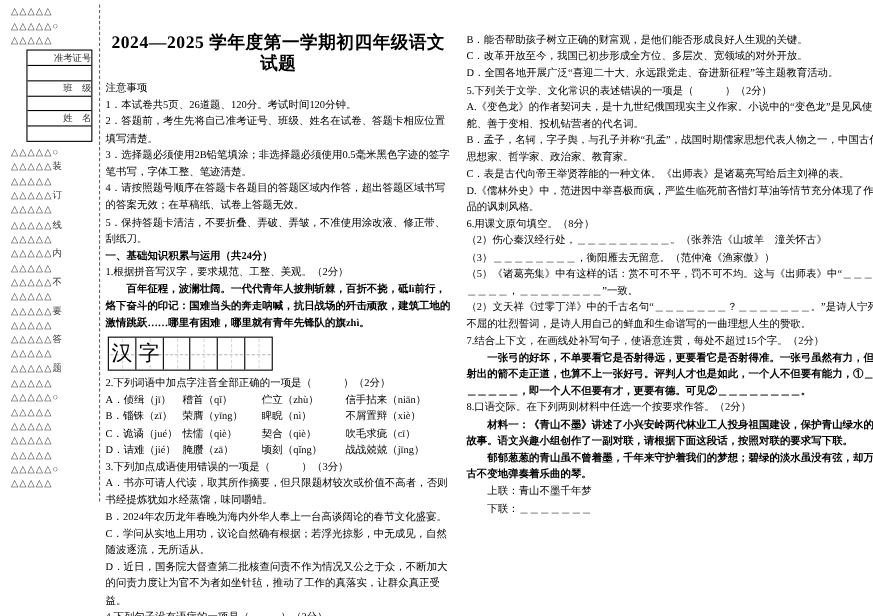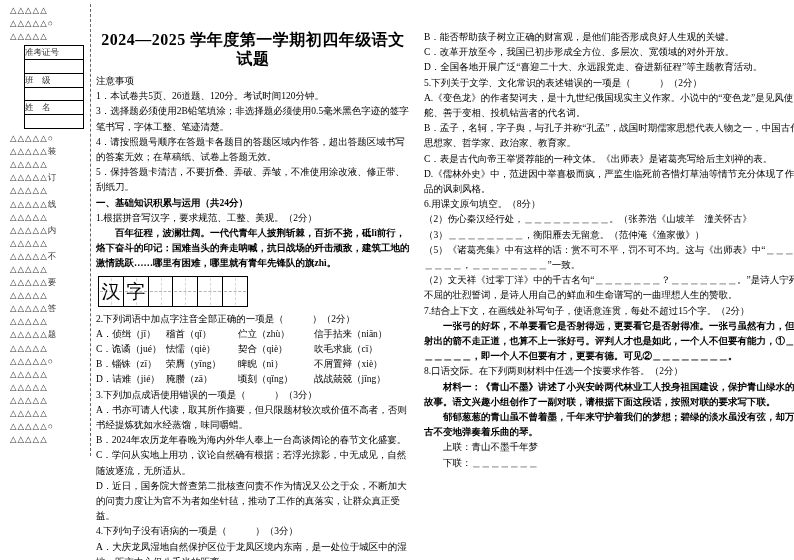--- a/index.html
+++ b/index.html
@@ -8,21 +8,21 @@
     background:#ffffff;color:#000;
     font-family:"Liberation Serif","DejaVu Serif",serif;
   }
   .sheet{position:absolute;inset:0;}
 
   
   .strip{position:absolute;left:10px;top:4px;width:80px;font-size:8.5px;color:#333;}
   .tri-row{height:13.1px;line-height:13.1px;white-space:nowrap;letter-spacing:1px;}
   .info-box{width:58px;margin:2px 0 3px 14px;border:1px solid #000;}
   .info-cell{height:12.8px;line-height:12.8px;border-bottom:1px solid #000;
-    font-size:8.5px;text-align:left;overflow:hidden;}
+    font-size:8.5px;text-align:right;overflow:hidden;}
   .info-box .info-cell:last-child{border-bottom:none;}
   .bind-line{position:absolute;left:90px;top:4px;height:452px;width:0;
     border-left:1px dashed #666;}
 
   
   .col{position:absolute;top:26px;}
   .col-left{left:96px;width:314px;}
   .col-right{left:424px;top:30px;width:378px;}
   .page-title{font-size:16px;font-weight:bold;text-align:center;
     line-height:19px;margin:4px 0 6px 0;letter-spacing:0.5px;}
@@ -94,20 +94,21 @@
   </aside>
 
   <div class="bind-line"></div>
 
   <main>
     <section class="col col-left">
       <h1 class="page-title">2024—2025 学年度第一学期初四年级语文试题</h1>
       <div>
           <div class="line">注意事项</div>
           <div class="line">1．本试卷共5页、26道题、120分。考试时间120分钟。</div>
+          <div class="line">2．答题前，考生先将自己准考证号、班级、姓名在试卷、答题卡相应位置填写清楚。</div>
           <div class="line">3．选择题必须使用2B铅笔填涂；非选择题必须使用0.5毫米黑色字迹的签字笔书写，字体工整、笔迹清楚。</div>
           <div class="line">4．请按照题号顺序在答题卡各题目的答题区域内作答，超出答题区域书写的答案无效；在草稿纸、试卷上答题无效。</div>
           <div class="line">5．保持答题卡清洁，不要折叠、弄破、弄皱，不准使用涂改液、修正带、刮纸刀。</div>
           <div class="line bold">一、基础知识积累与运用（共24分）</div>
           <div class="line">1.根据拼音写汉字，要求规范、工整、美观。（2分）</div>
           <div class="line indent">百年征程，波澜壮阔。一代代青年人披荆斩棘，百折不挠，砥lì前行，烙下奋斗的印记：国难当头的奔走呐喊，抗日战场的歼击顽敌，建筑工地的激情跳跃……哪里有困难，哪里就有青年先锋队的旗zhì。</div>
           <div class="hanzi-grid">
             <div class="hanzi-cell"><span>汉</span></div>
             <div class="hanzi-cell"><span>字</span></div>
             <div class="hanzi-cell"><span></span></div>
@@ -116,30 +117,30 @@
             <div class="hanzi-cell"><span></span></div>
           </div>
           <div class="line">2.下列词语中加点字注音全部正确的一项是（　　　）（2分）</div>
           <div class="line cols">
             <span>A．侦缉（jī）</span>
             <span>稽首（qǐ）</span>
             <span>伫立（zhù）</span>
             <span>信手拈来（niān）</span>
           </div>
           <div class="line cols">
+            <span>B．锱铢（zī）</span>
+            <span>荣膺（yīng）</span>
+            <span>睥睨（nì）</span>
+            <span>不屑置辩（xiè）</span>
+          </div>
+          <div class="line cols">
             <span>C．诡谲（jué）</span>
             <span>怯懦（qiè）</span>
             <span>契合（qiè）</span>
             <span>吹毛求疵（cī）</span>
-          </div>
-          <div class="line cols">
-            <span>B．锱铢（zī）</span>
-            <span>荣膺（yīng）</span>
-            <span>睥睨（nì）</span>
-            <span>不屑置辩（xiè）</span>
           </div>
           <div class="line cols">
             <span>D．诘难（jié）</span>
             <span>腌臜（zā）</span>
             <span>顷刻（qǐng）</span>
             <span>战战兢兢（jīng）</span>
           </div>
           <div class="line">3.下列加点成语使用错误的一项是（　　　）（3分）</div>
           <div class="line">A．书亦可请人代读，取其所作摘要，但只限题材较次或价值不高者，否则书经提炼犹如水经蒸馏，味同嚼蜡。</div>
           <div class="line">B．2024年农历龙年春晚为海内外华人奉上一台高谈阔论的春节文化盛宴。</div>

